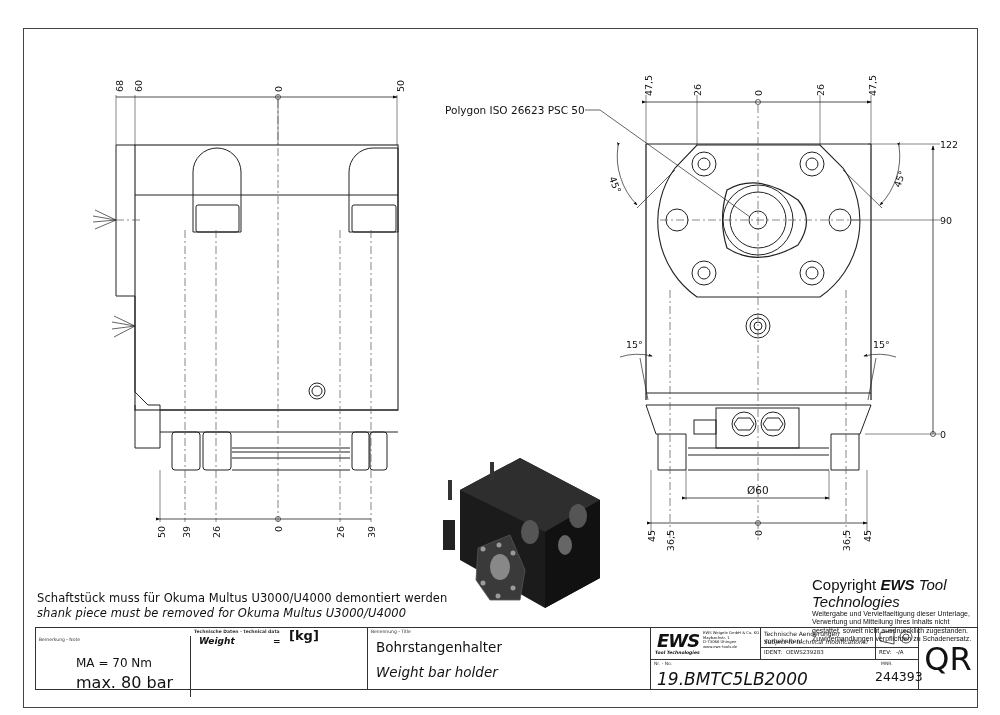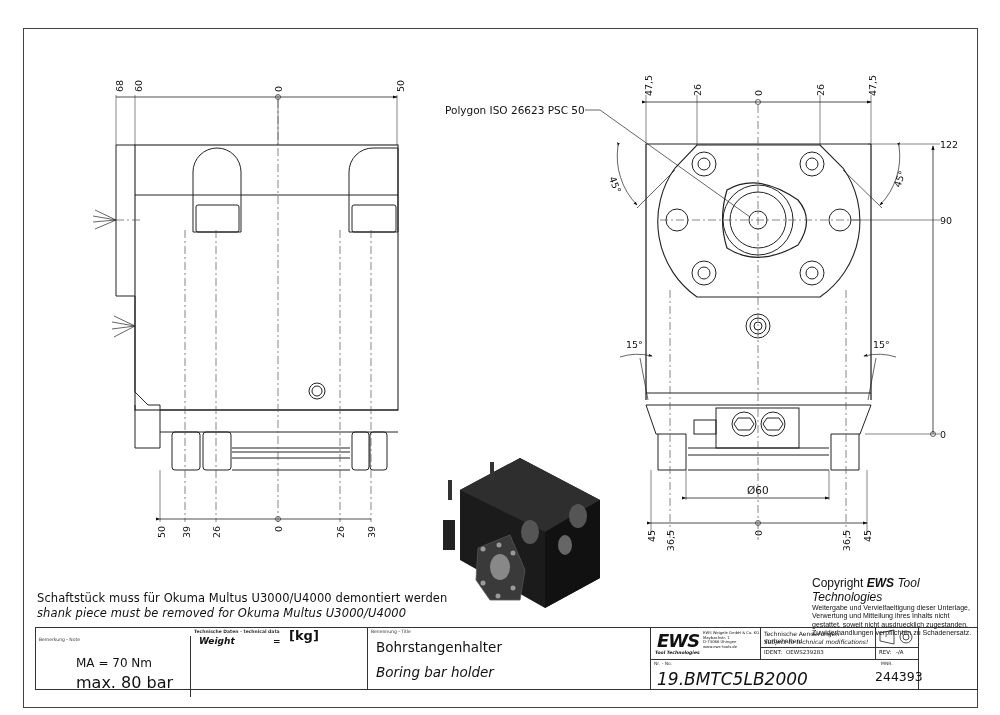--- a/index.html
+++ b/index.html
@@ -3,21 +3,21 @@
 <meta charset="utf-8">
 <style>
   html,body{margin:0;padding:0;background:#fff;}
   body{width:1000px;height:715px;position:relative;overflow:hidden;font-family:"DejaVu Sans",sans-serif;color:#111;}
   .frame{position:absolute;left:23px;top:28px;width:955px;height:680px;border:1.5px solid #444;box-sizing:border-box;}
   svg.dwg{position:absolute;left:0;top:0;}
   .dim{font-family:"DejaVu Sans",sans-serif;font-size:9.5px;fill:#111;}
   .note{position:absolute;font-family:"DejaVu Sans",sans-serif;font-size:11.5px;color:#111;letter-spacing:0.1px;}
   .note i{}
   .copyright{position:absolute;left:812px;top:576px;width:165px;font-family:"Liberation Sans",sans-serif;}
-  .copyright .ct{font-size:12px;}
+  .copyright .ct{font-size:15px;}
   .copyright .ct b{font-style:italic;}
   .copyright .cb{font-size:7px;line-height:8.3px;}
   .tb{position:absolute;left:35px;top:627px;width:943px;height:63px;border:1.3px solid #333;box-sizing:border-box;}
   .cell{position:absolute;box-sizing:border-box;border-right:1.2px solid #333;}
   .lbl{position:absolute;left:3px;top:1px;font-size:4.5px;color:#333;}
   .big{font-family:"DejaVu Sans",sans-serif;}
 </style>
 </head>
 <body>
 
@@ -257,21 +257,21 @@
   </div>
   <div class="cell" style="left:155px;top:0;width:177px;height:61px;font-weight:bold;">
     <div class="lbl">Technische Daten - technical data</div>
     <div style="position:absolute;left:8px;top:8px;font-size:9px;font-style:italic;">Weight</div>
     <div style="position:absolute;left:82px;top:8px;font-size:9px;">=</div>
     <div style="position:absolute;left:98px;top:0;font-size:13px;">[kg]</div>
   </div>
   <div class="cell" style="left:332px;top:0;width:283px;height:61px;">
     <div class="lbl">Benennung - Title</div>
     <div class="big" style="position:absolute;left:8px;top:11px;font-size:13.5px;">Bohrstangenhalter</div>
-    <div class="big" style="position:absolute;left:8px;top:36px;font-size:13.5px;font-style:italic;">Boring bar holder</div>
+    <div class="big" style="position:absolute;left:8px;top:36px;font-size:13.5px;font-style:italic;">Weight bar holder</div>
   </div>
   <div class="cell" style="left:615px;top:0;width:110px;height:32px;border-bottom:1.2px solid #333;">
     <div style="position:absolute;left:6px;top:2px;font-size:18px;font-weight:bold;font-style:italic;letter-spacing:-1px;">EWS</div>
     <div style="position:absolute;left:4px;top:22px;font-size:4.5px;font-weight:bold;font-style:italic;">Tool Technologies</div>
     <div style="position:absolute;left:52px;top:3px;font-size:3.8px;line-height:4.6px;">
       <div>EWS Weigele GmbH &amp; Co. KG</div>
       <div>Maybachstr. 1</div>
       <div>D-73066 Uhingen</div>
       <div>www.ews-tools.de</div>
     </div>
@@ -294,13 +294,16 @@
     <div style="position:absolute;left:0;top:19px;width:43px;border-top:1px solid #333;"></div>
     <div style="position:absolute;left:3px;top:21px;font-size:5.5px;">REV:</div>
     <div style="position:absolute;left:20px;top:21px;font-size:5.5px;">-/A</div>
   </div>
   <div class="cell" style="left:615px;top:32px;width:268px;height:29px;">
     <div class="lbl">Nr. - No.</div>
     <div class="big" style="position:absolute;left:6px;top:9px;font-size:17px;font-style:italic;">19.BMTC5LB2000</div>
     <div class="lbl" style="left:230px;">MNR.</div>
     <div class="big" style="position:absolute;left:224px;top:9px;font-size:12.5px;">244393</div>
   </div>
+  <div style="position:absolute;left:883px;top:0;width:58px;height:61px;display:flex;align-items:center;justify-content:center;">
+    <div style="font-size:32px;font-family:'DejaVu Sans',sans-serif;">QR</div>
+  </div>
 </div>
 
 </body></html>

